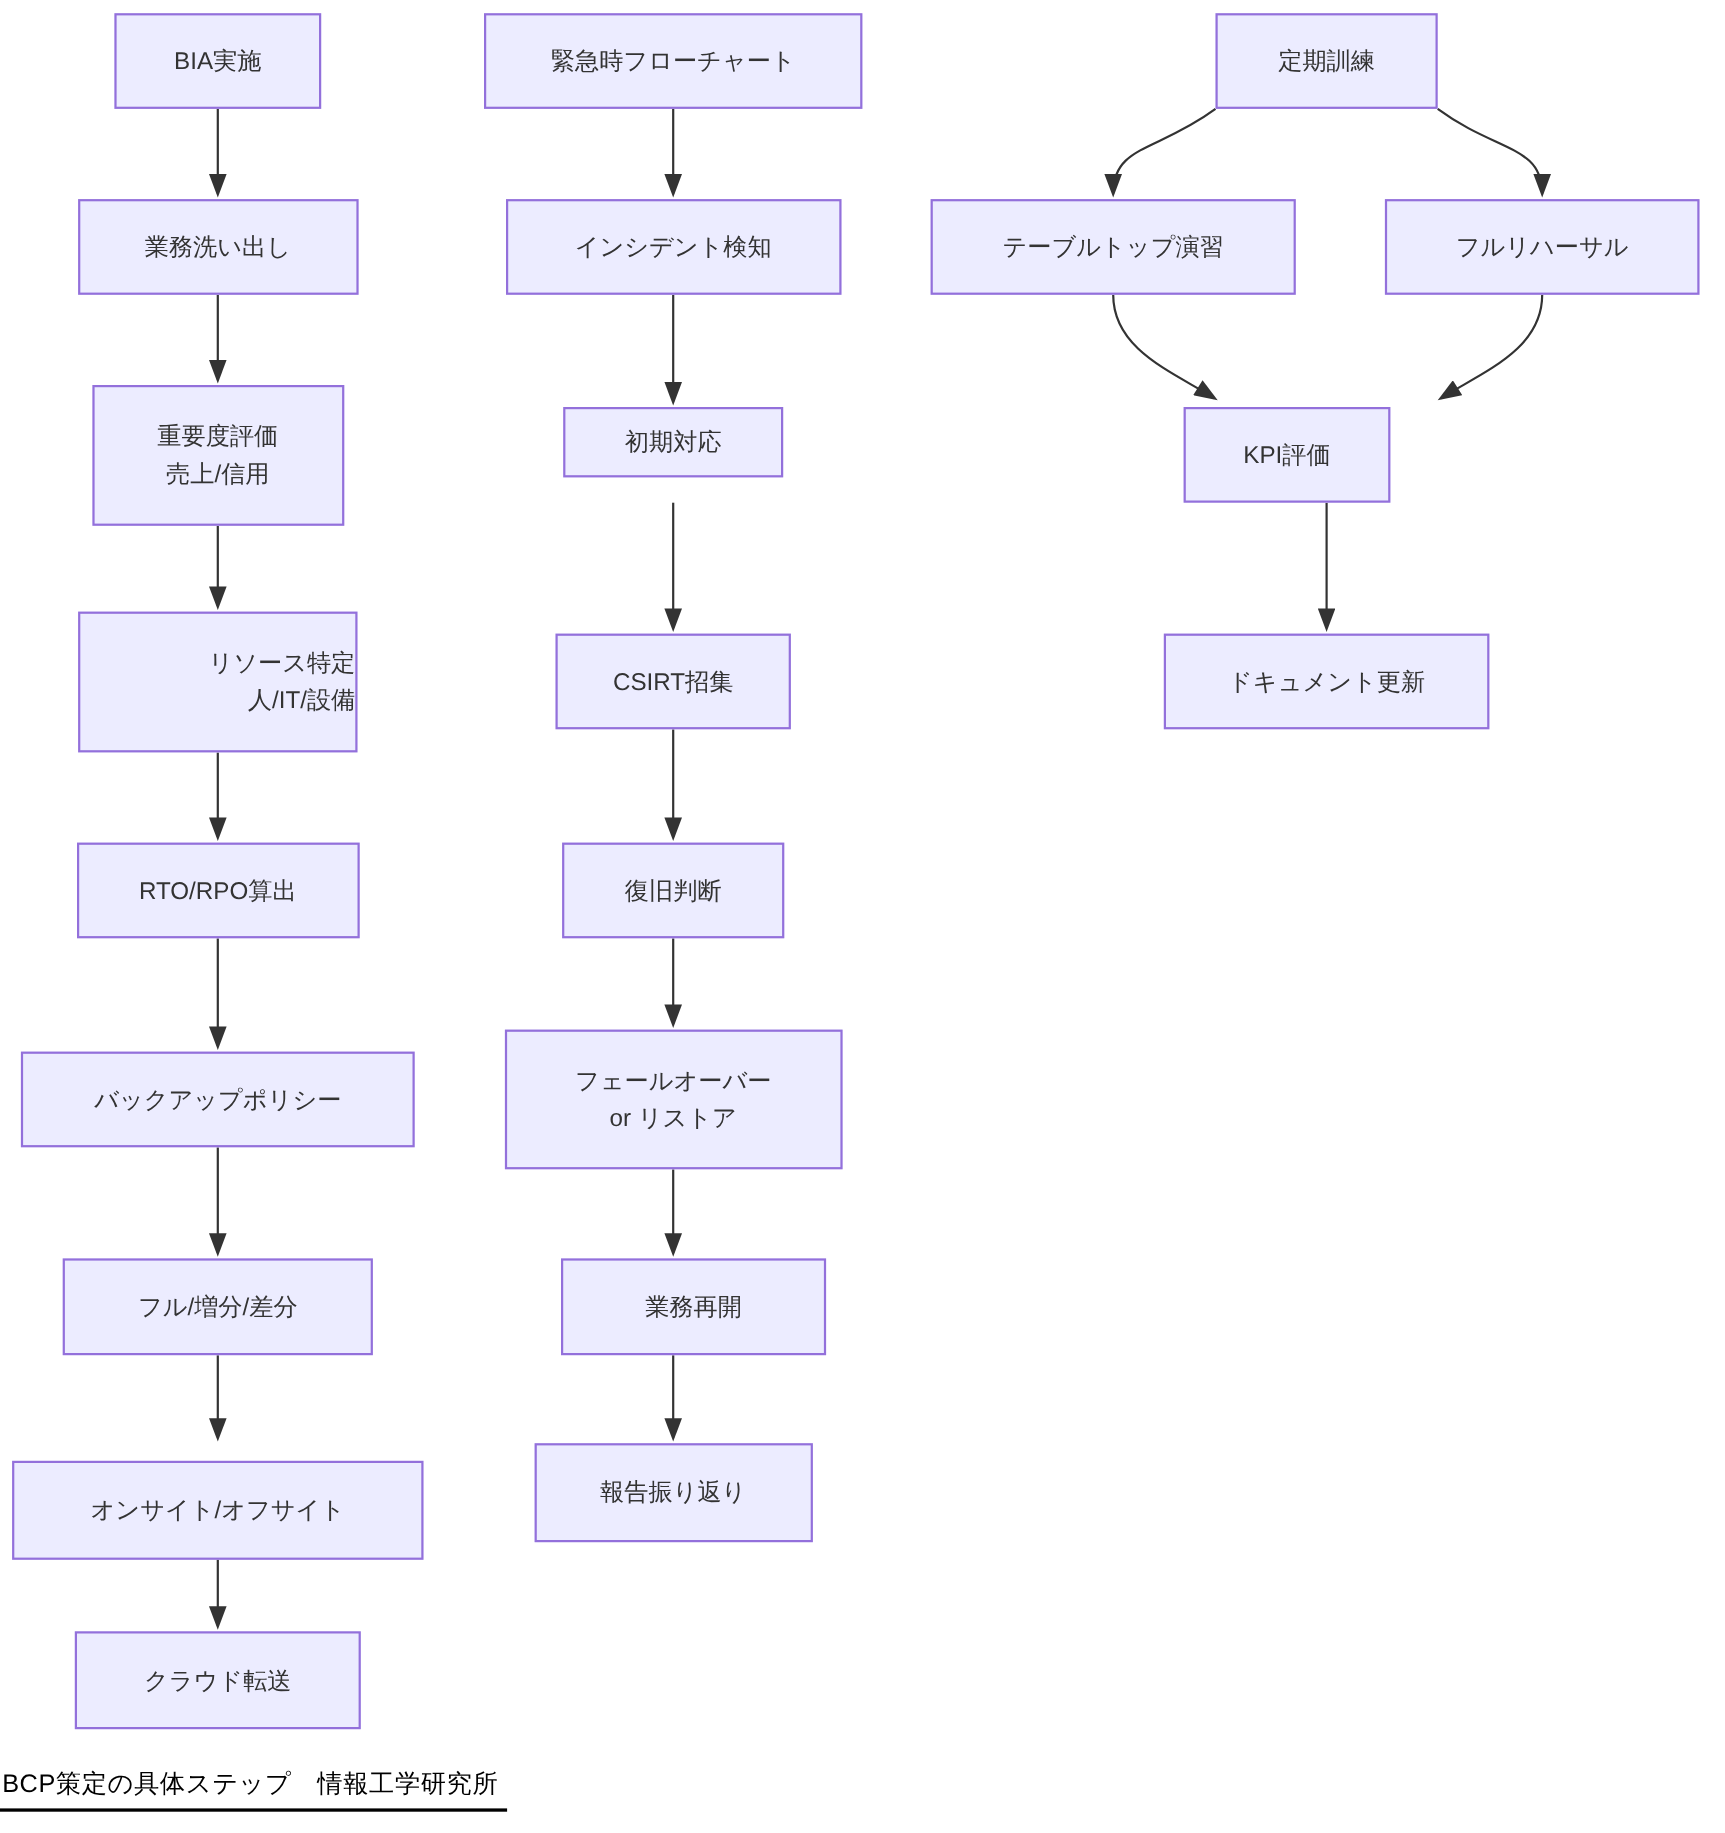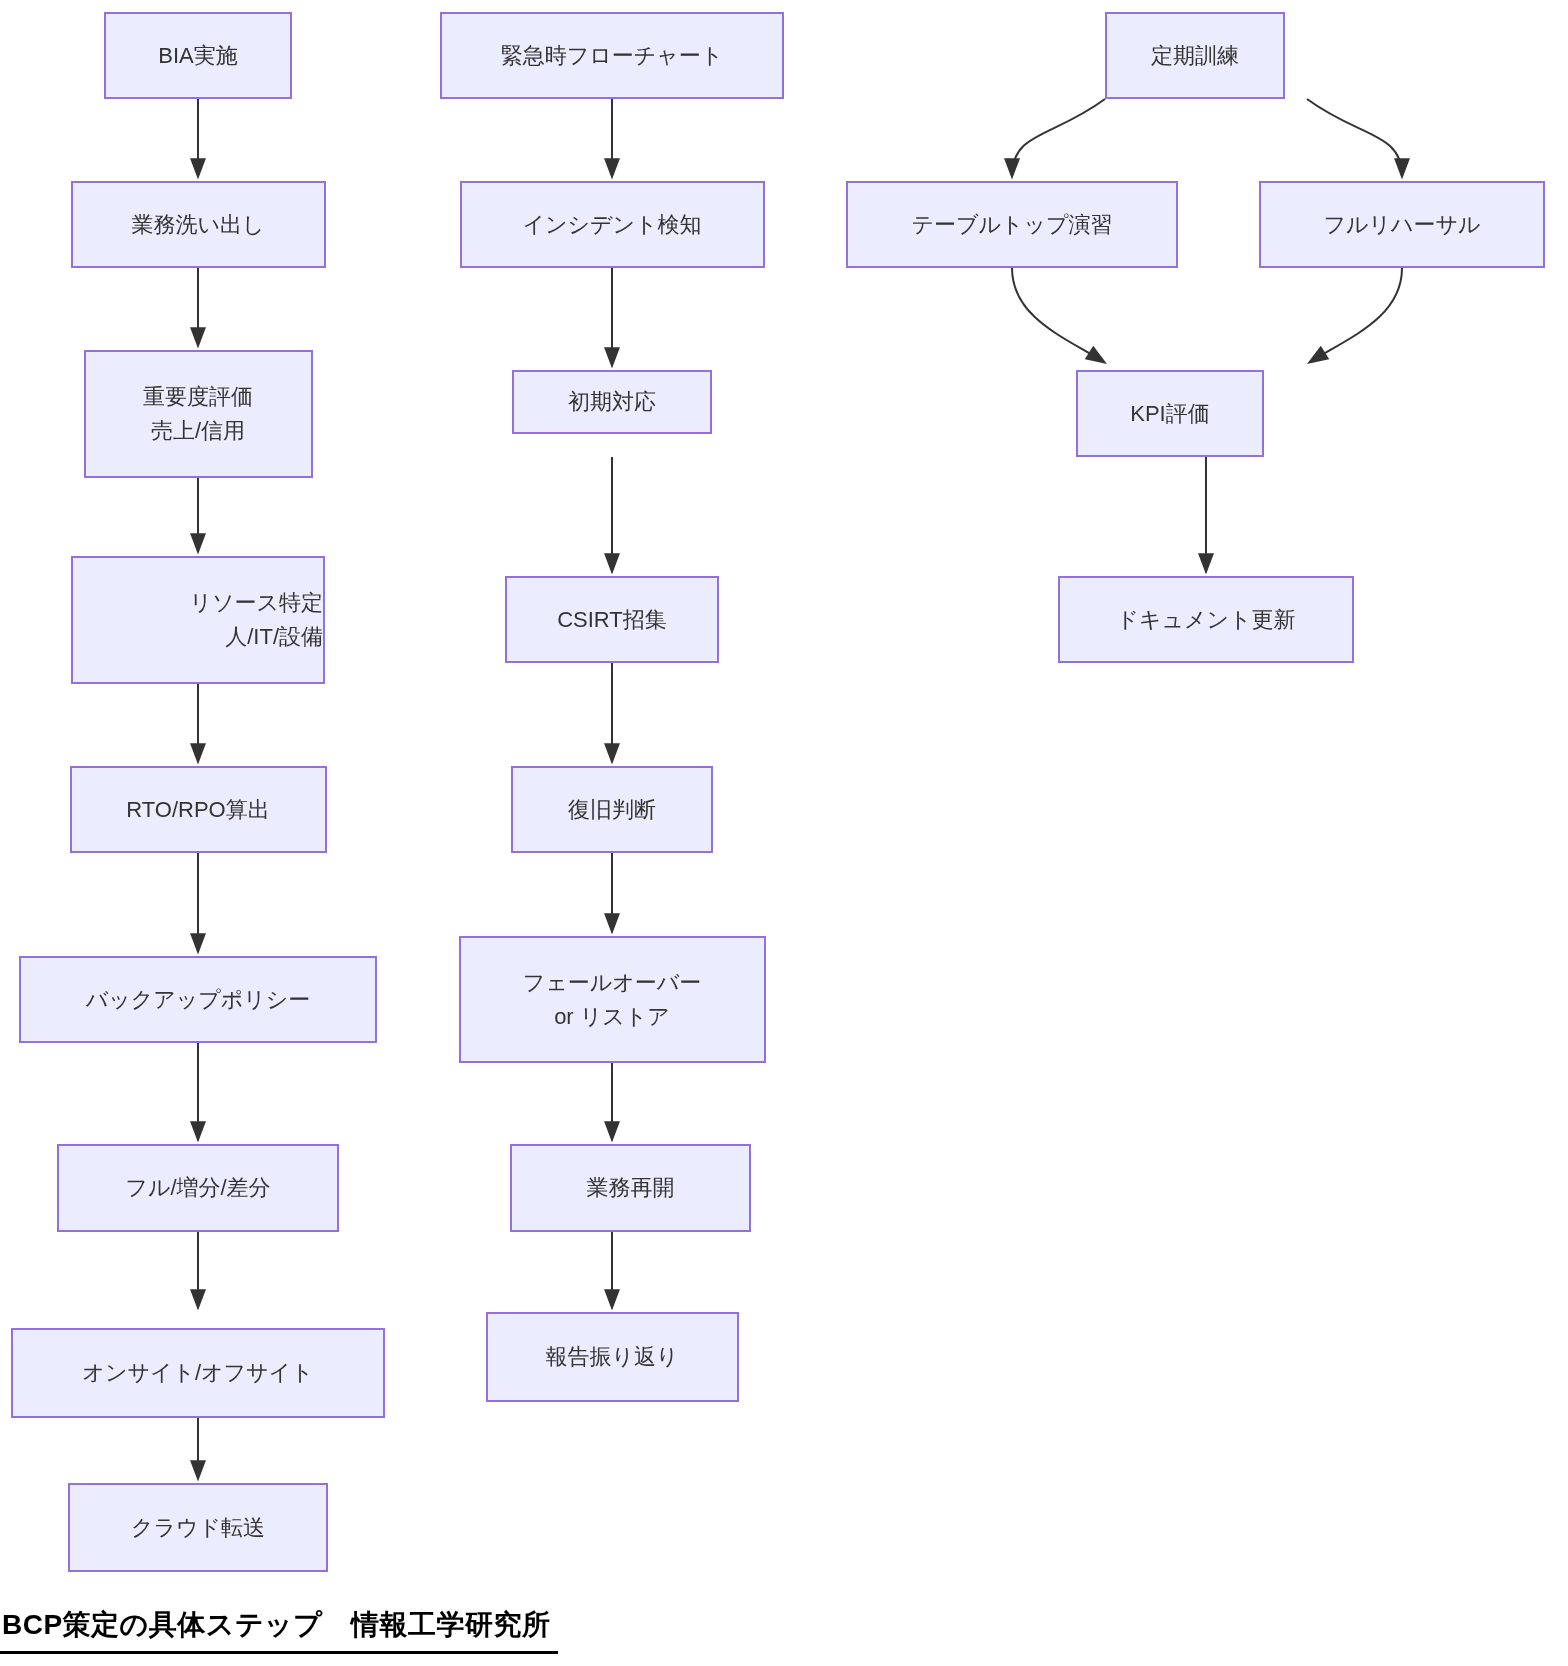--- a/index.html
+++ b/index.html
@@ -49,22 +49,22 @@
     flex-direction: column;
     align-items: center;
     justify-content: center;
     text-align: center;
     white-space: nowrap;
   }
   .diagram-title {
     position: absolute;
     left: 0;
     top: 1606px;
-    font-size: 28px;
-    font-weight: bold;
+    font-size: 23px;
+    font-weight: normal;
     letter-spacing: 0.5px;
     color: var(--title-text);
     border-bottom: 3px solid var(--title-text);
     padding: 0 8px 7px 2px;
     white-space: nowrap;
   }
 </style>
 </head>
 <body>
 
@@ -145,21 +145,21 @@
     <div class="node" style="left: 458.5px; top: 936px; width: 307px; height: 127px;">
       <div class="node-line">フェールオーバー</div>
       <div class="node-line">or リストア</div>
     </div>
     <div class="node" style="left: 510px; top: 1144px; width: 241px; height: 88px;">
       <div class="node-line">業務再開</div>
     </div>
     <div class="node" style="left: 485.5px; top: 1312px; width: 253px; height: 90px; text-align: right;">
       <div class="node-line">報告振り返り</div>
     </div>
-    <div class="node" style="left: 1105px; top: 12px; width: 180px; height: 87px;">
+    <div class="node" style="left: 1105px; top: 12px; width: 202px; height: 87px;">
       <div class="node-line">定期訓練</div>
     </div>
     <div class="node" style="left: 846px; top: 181px; width: 332px; height: 87px;">
       <div class="node-line">テーブルトップ演習</div>
     </div>
     <div class="node" style="left: 1259px; top: 181px; width: 286px; height: 87px;">
       <div class="node-line">フルリハーサル</div>
     </div>
     <div class="node" style="left: 1076px; top: 370px; width: 188px; height: 87px;">
       <div class="node-line">KPI評価</div>

